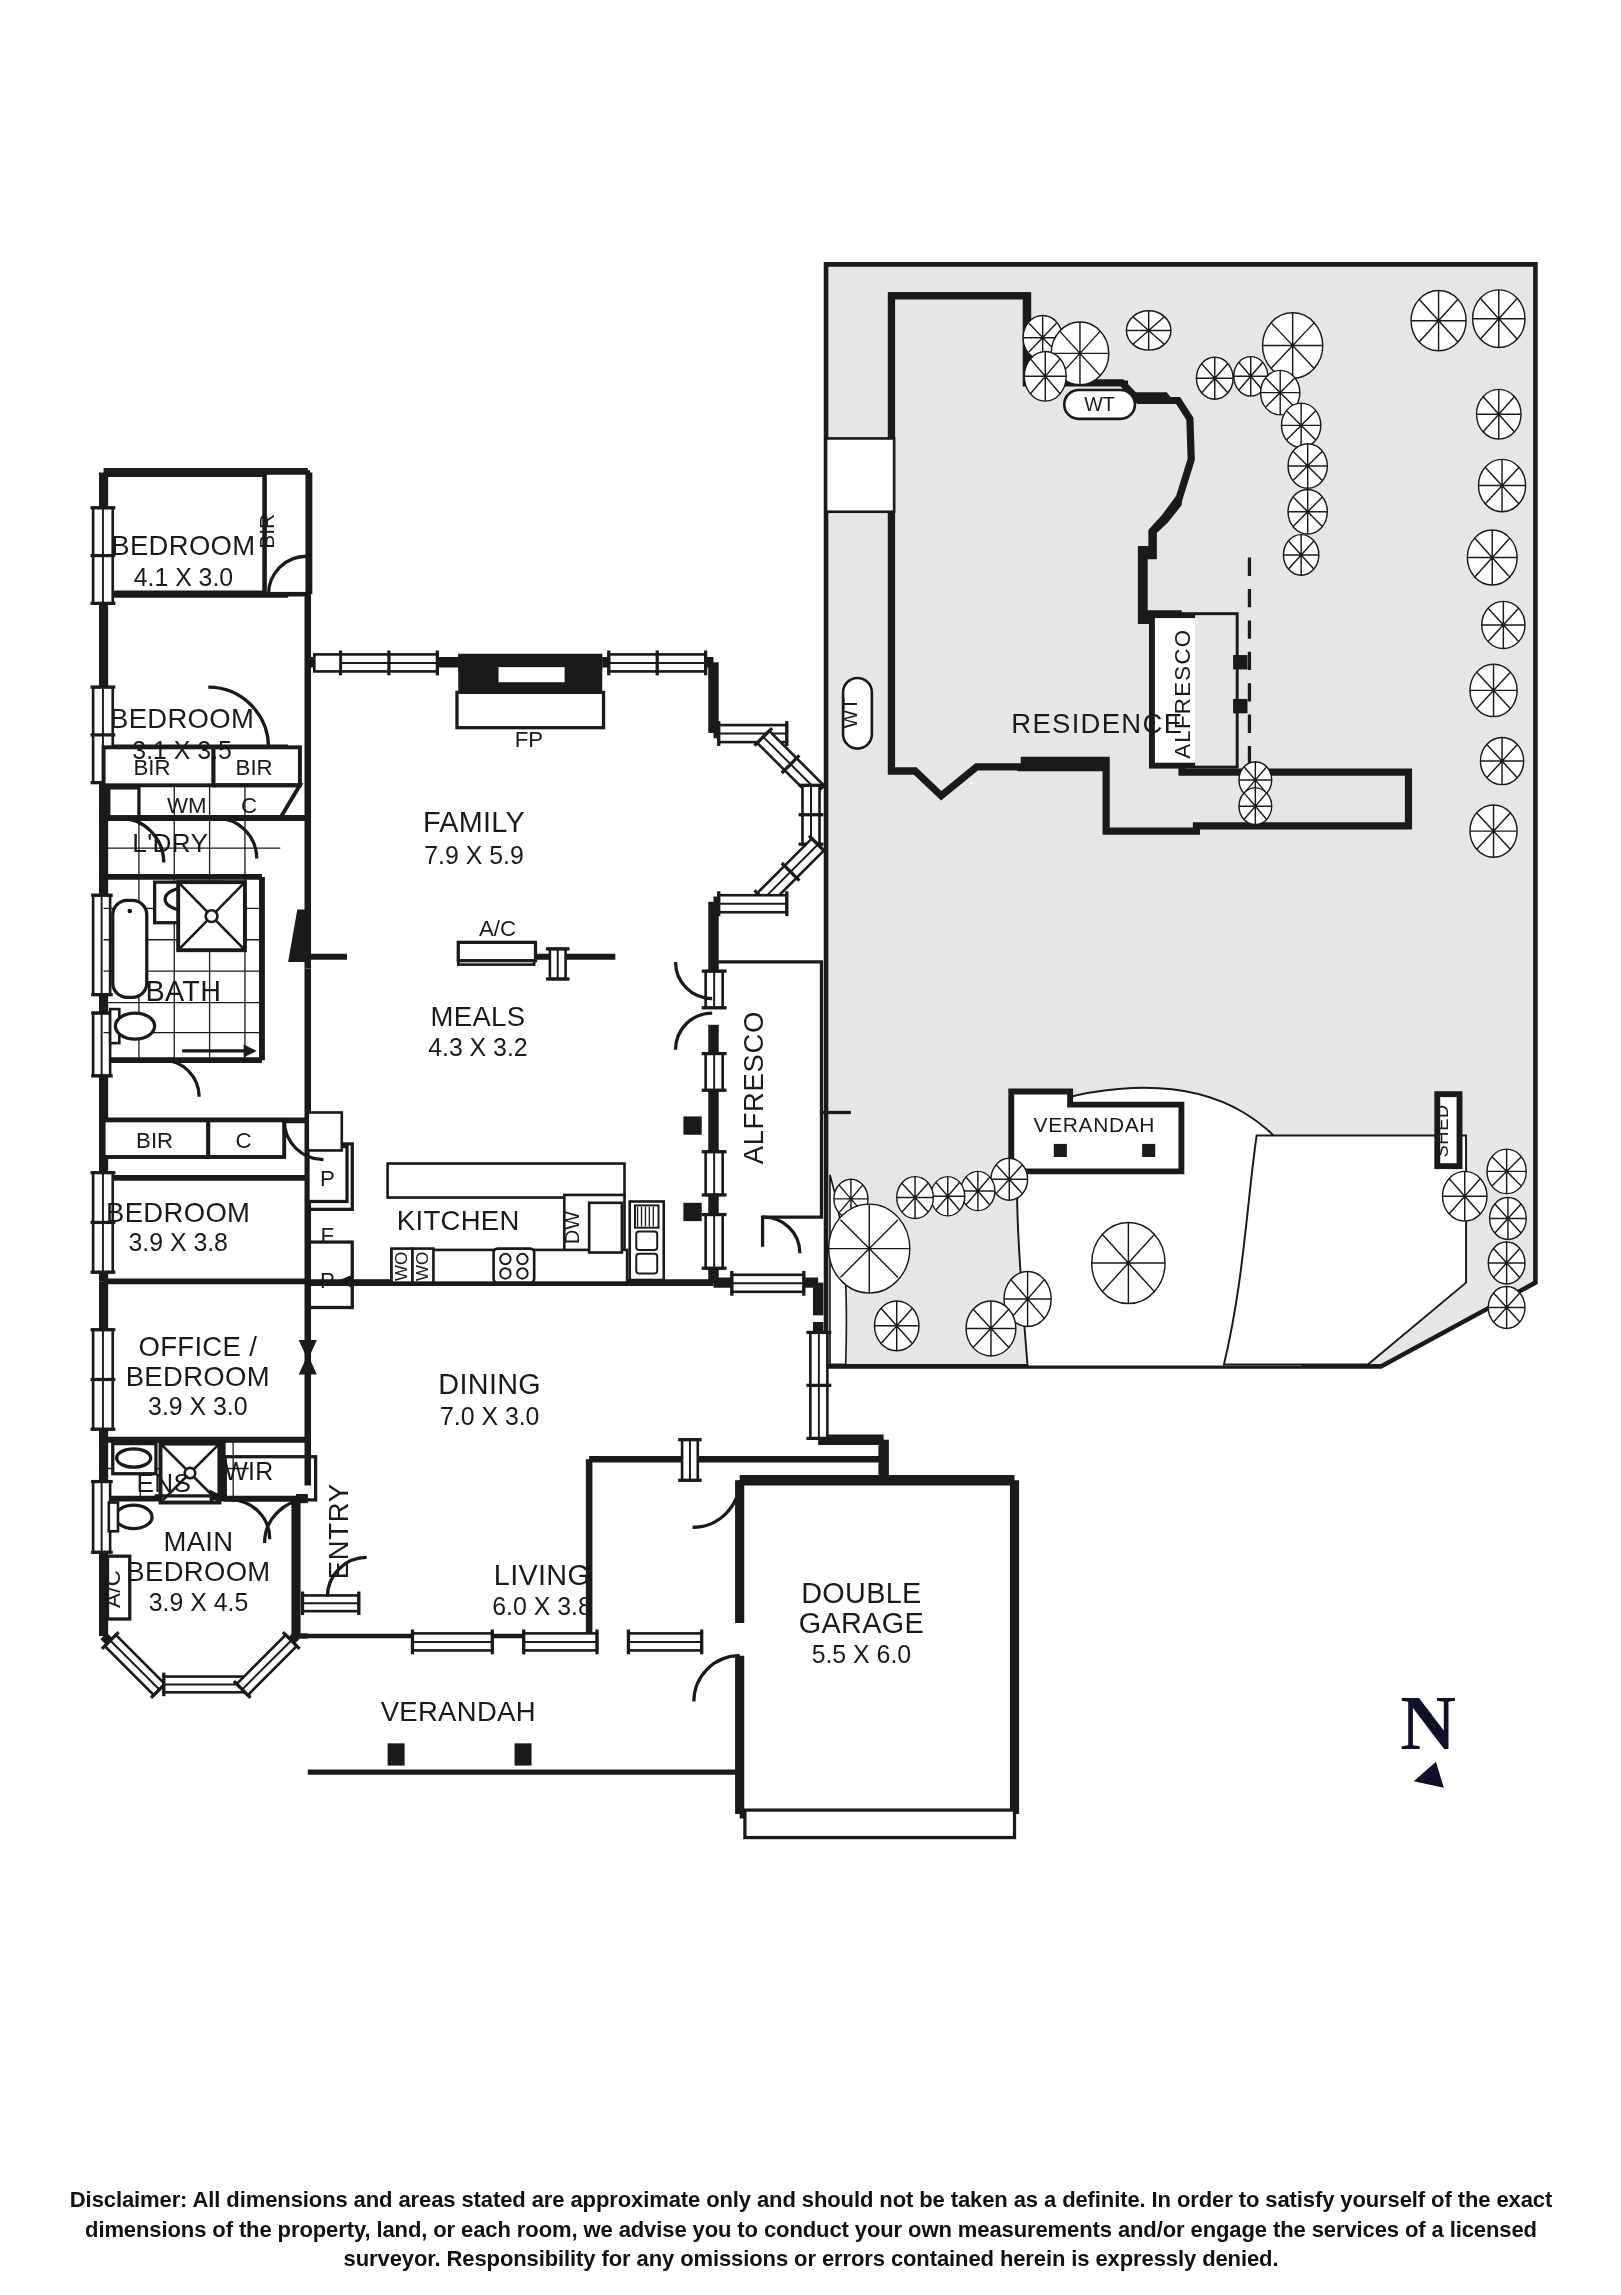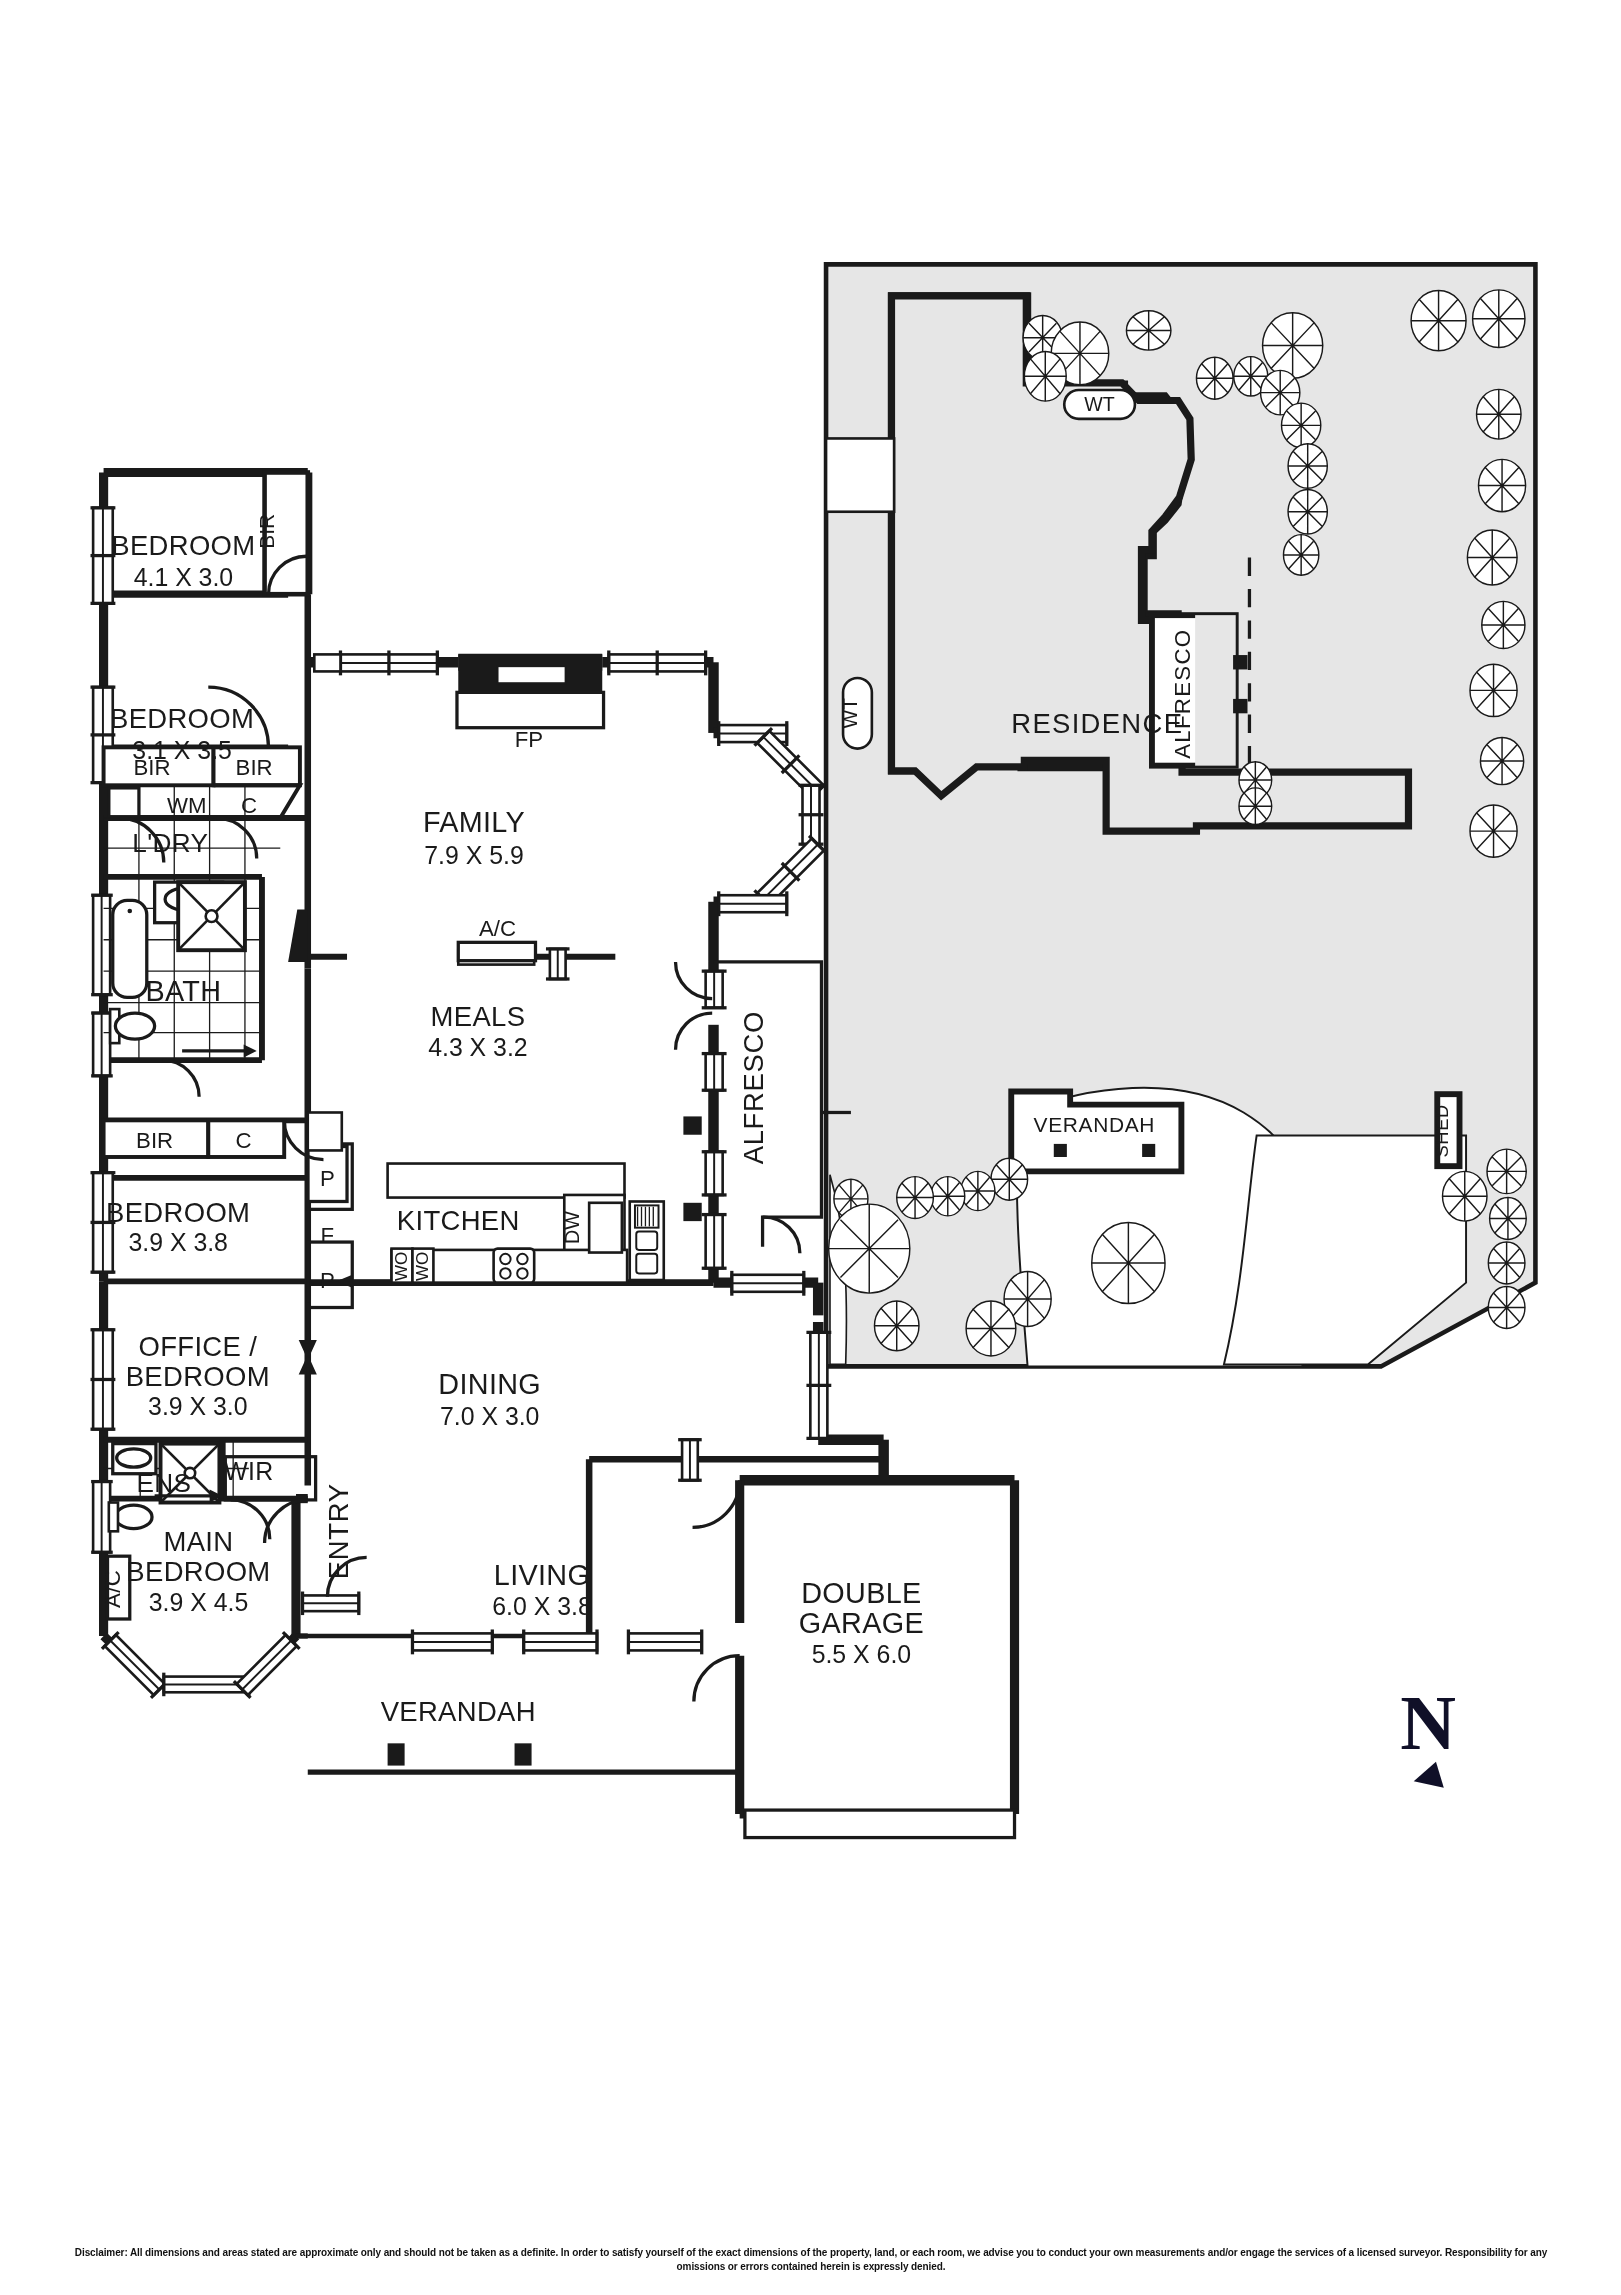--- a/index.html
+++ b/index.html
@@ -8,21 +8,21 @@
     font-family:"Liberation Sans", sans-serif;
     position:relative;overflow:hidden;
   }
   #stage{position:absolute;left:0;top:0;width:1622px;height:2295px;}
   svg{display:block;}
   .rmname{font-family:"Liberation Sans",sans-serif;font-weight:400;fill:#1a1a1a;}
   .disclaimer{
     position:absolute;left:0;right:0;bottom:22px;
     text-align:center;
     font-family:"Liberation Sans",sans-serif;
-    font-size:10px;line-height:1.33;color:#111;
+    font-size:22px;line-height:1.33;color:#111;
     padding:0 62px;font-weight:600;
     letter-spacing:-0.1px;
   }
 </style>
 </head>
 <body>
 
 <div id="stage">
 <svg width="1622" height="2295" viewBox="0 0 2478 3507" xmlns="http://www.w3.org/2000/svg">
 

